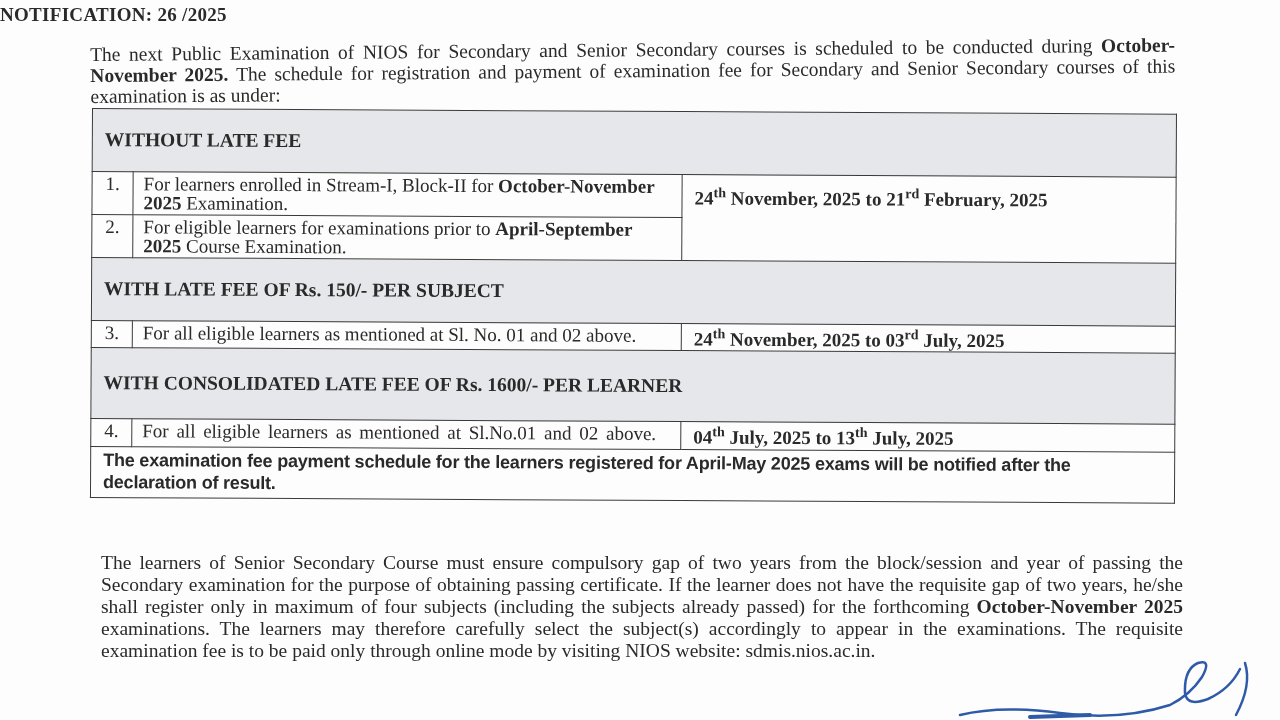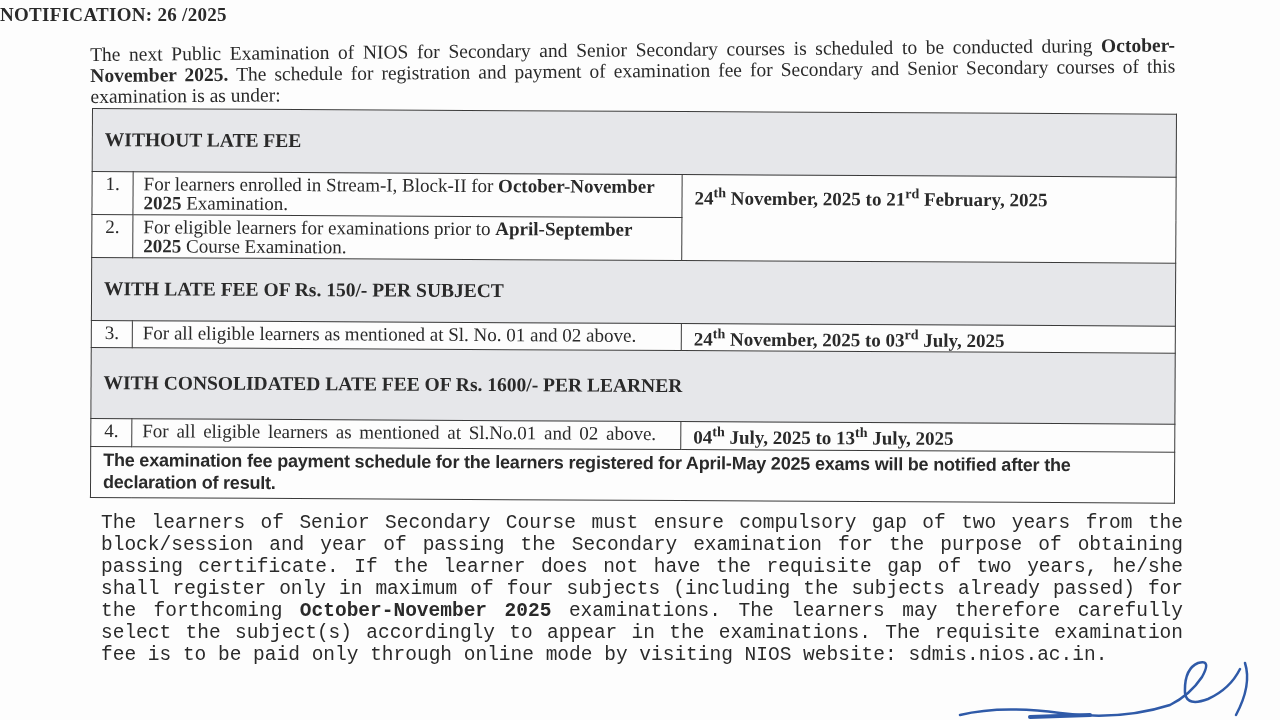--- a/index.html
+++ b/index.html
@@ -83,28 +83,27 @@
   .note td {
     font-family: "Liberation Sans", "DejaVu Sans", sans-serif;
     font-weight: bold;
     font-size: 18px;
     line-height: 22px;
     padding: 2px 10px 4px 12px;
     letter-spacing: -0.2px;
   }
   .para {
     position: absolute;
-    top: 512px;
+    top: 552px;
     left: 101px;
     width: 1082px;
     font-size: 19.5px;
     line-height: 22px;
     text-align: justify;
     text-align-last: left;
-    font-family: Liberation Mono, monospace;
   }
   .para b { font-weight: bold; }
   .sig {
     position: absolute;
     left: 940px;
     top: 655px;
     width: 340px;
     height: 65px;
   }
 </style>

